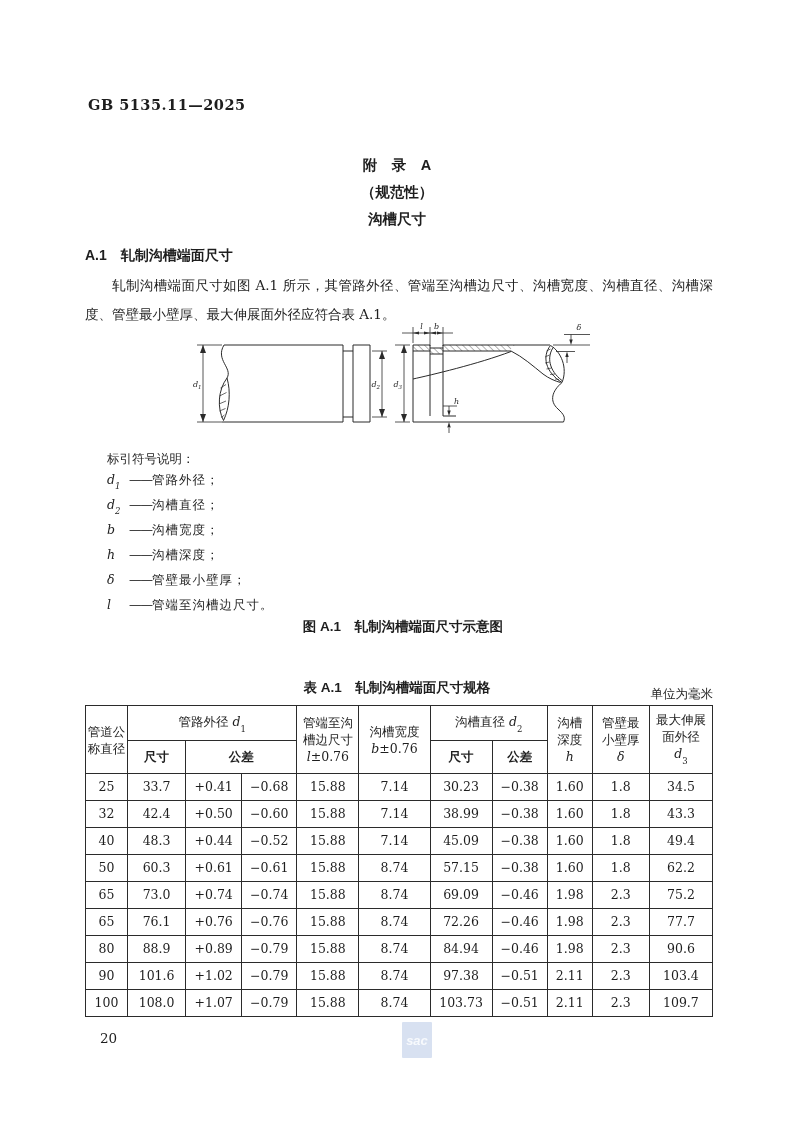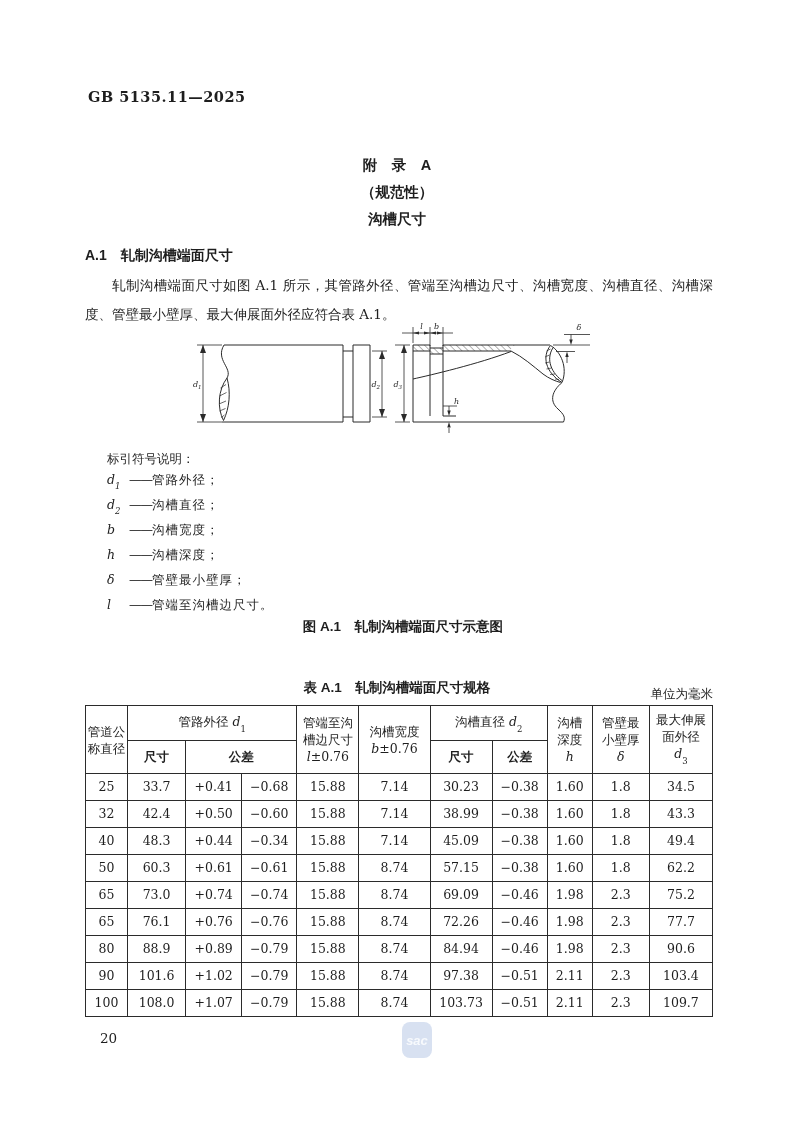--- a/index.html
+++ b/index.html
@@ -1,20 +1,20 @@
 <!DOCTYPE html>
 <html><head>
 <meta charset="utf-8">
 <style>
   html,body{margin:0;padding:0;background:#ffffff;}
   .page{position:relative;width:794px;height:1123px;background:#fff;overflow:hidden;
         font-family:"DejaVu Serif","Liberation Serif",serif;color:#1e1e1e;}
   .hei{font-family:"Liberation Sans","DejaVu Sans",sans-serif;font-weight:bold;}
 
-  .doc-number{position:absolute;left:88px;top:88px;font-size:14.5px;font-weight:bold;
+  .doc-number{position:absolute;left:88px;top:96px;font-size:14.5px;font-weight:bold;
               letter-spacing:.5px;}
   .appendix{position:absolute;left:0;top:152px;width:100%;text-align:center;
             font-size:14.5px;line-height:27px;}
   .section-heading{position:absolute;left:85px;top:247px;font-size:14px;}
   .section-heading .sp{display:inline-block;width:14px;}
   .body-para{position:absolute;left:85px;top:271px;width:628px;font-size:13.5px;
              line-height:29px;text-align:justify;text-indent:2em;margin:0;}
 
   .figure-wrap{position:absolute;left:193px;top:318px;width:400px;height:122px;}
   .figure-wrap svg{width:100%;height:100%;display:block;}
@@ -36,21 +36,21 @@
   .spec-table td{border:1px solid #2b2b2b;text-align:center;vertical-align:middle;
                  padding:0;line-height:1.55;}
   .spec-table thead td{font-size:12.5px;}
   .spec-table .h1 td{height:34px;}
   .spec-table .h2 td{height:32px;font-weight:bold;}
   .spec-table tbody td{height:26px;}
   .spec-table i{font-style:italic;font-family:"DejaVu Serif",serif;}
   .ln{display:block;line-height:17px;}
 
   .page-number{position:absolute;left:100px;top:1030px;font-size:13.5px;}
-  .watermark{position:absolute;left:402px;top:1022px;width:30px;height:36px;border-radius:8px;
+  .watermark{position:absolute;left:402px;top:1022px;width:30px;height:36px;border-radius:1px;
              background:#b9c9e6;opacity:.55;color:#f2f6fc;font-family:"Liberation Sans",sans-serif;
              font-weight:bold;font-style:italic;font-size:13px;display:flex;align-items:center;
              justify-content:center;}
 </style>
 </head>
 <body>
 
 <div class="page">
 
   <div class="doc-number">GB 5135.11—2025</div>
@@ -273,21 +273,21 @@
         <td>38.99</td>
         <td>−0.38</td>
         <td>1.60</td>
         <td>1.8</td>
         <td>43.3</td>
       </tr>
         <tr>
         <td>40</td>
         <td>48.3</td>
         <td>+0.44</td>
-        <td>−0.34</td>
+        <td>−0.52</td>
         <td>15.88</td>
         <td>7.14</td>
         <td>45.09</td>
         <td>−0.38</td>
         <td>1.60</td>
         <td>1.8</td>
         <td>49.4</td>
       </tr>
         <tr>
         <td>50</td>

